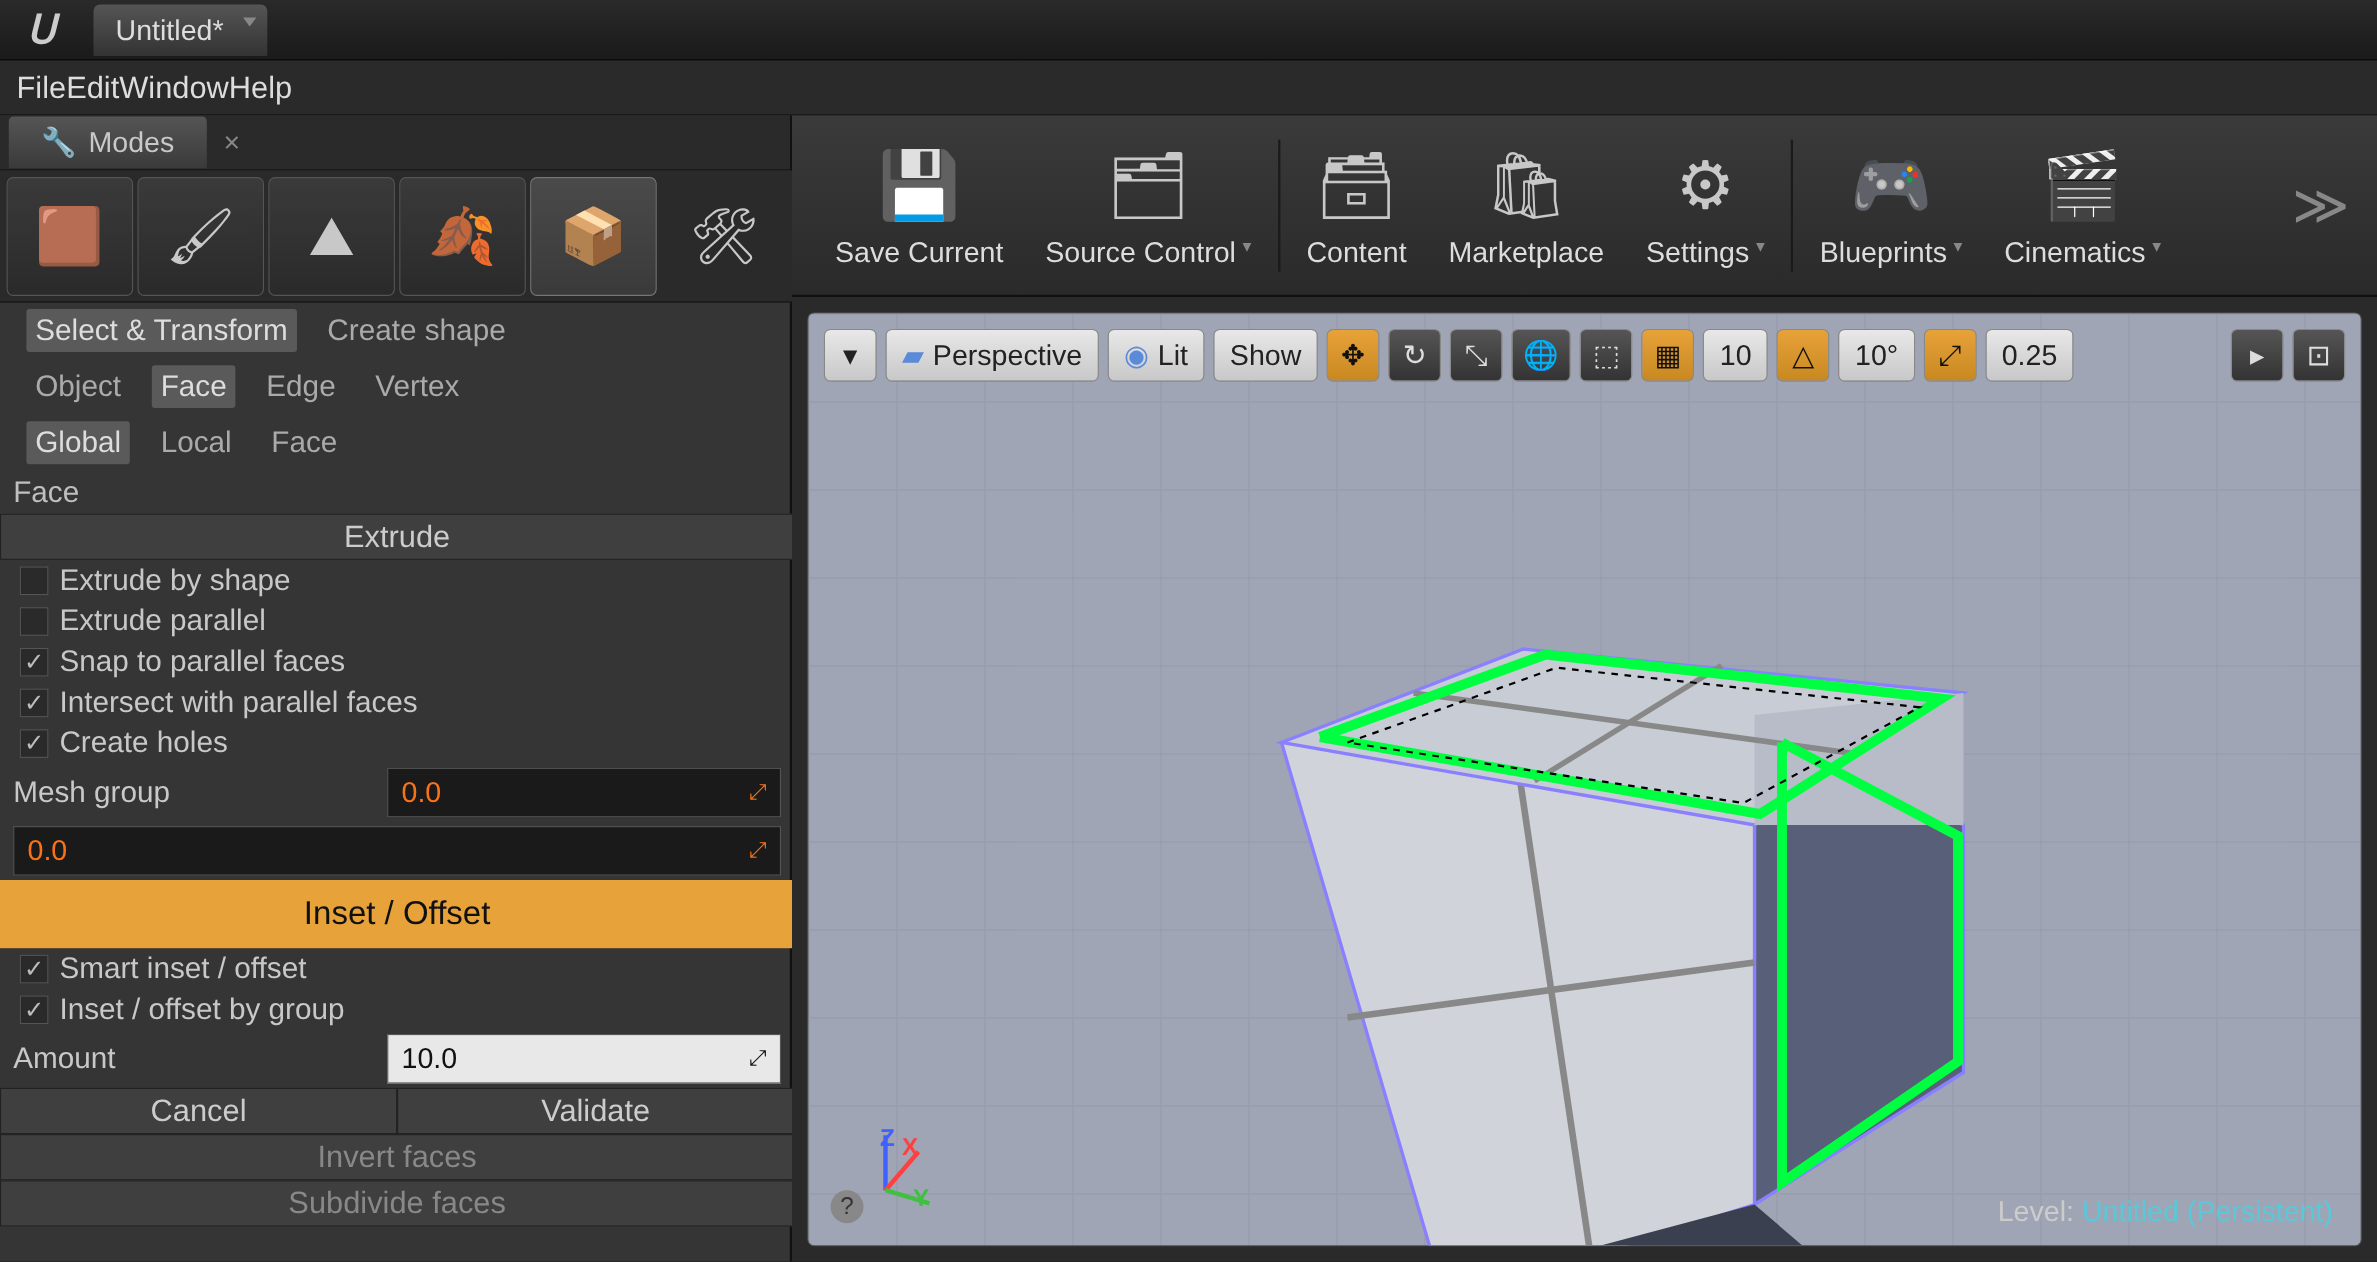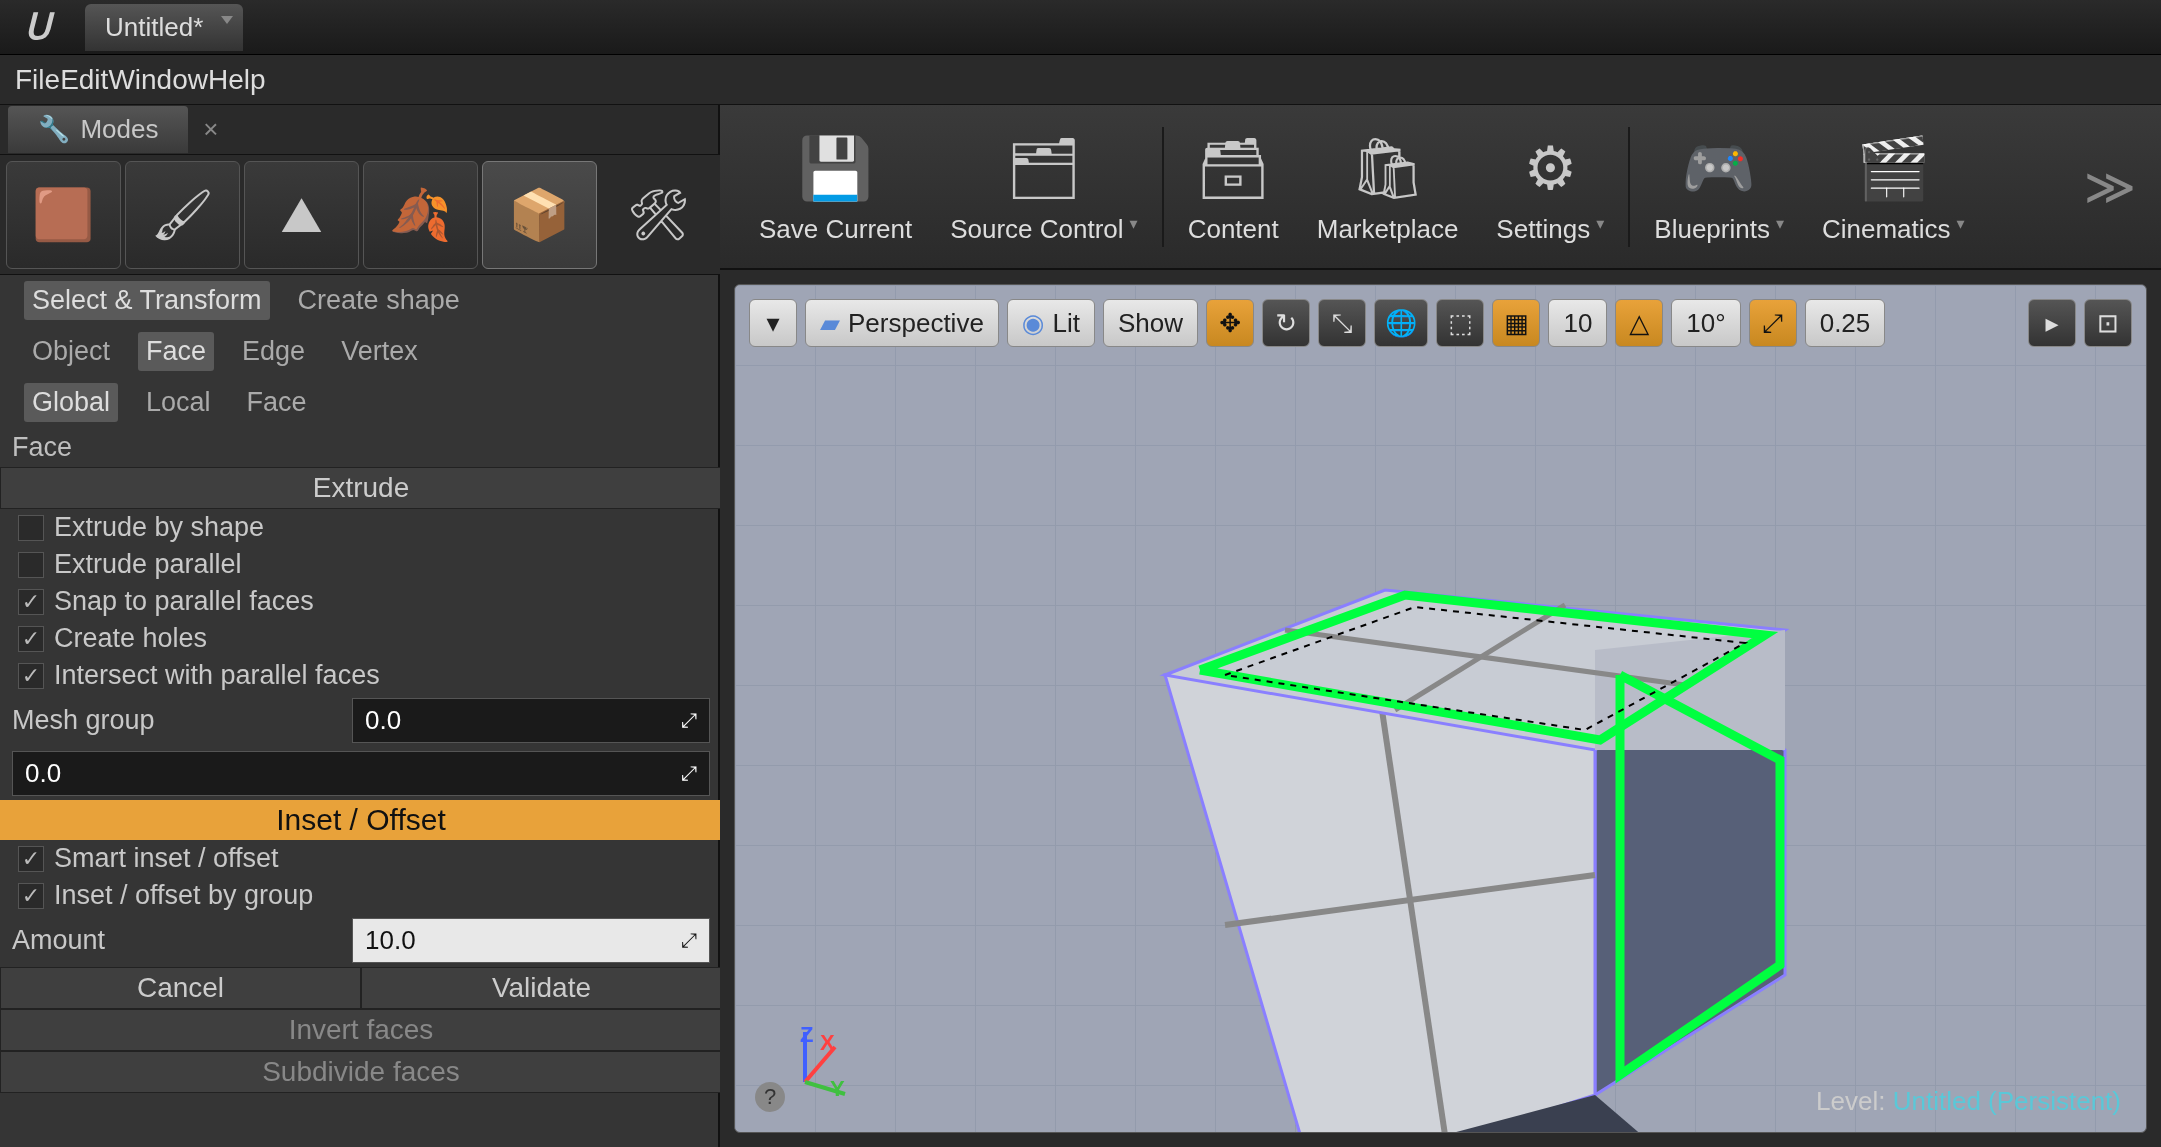--- a/index.html
+++ b/index.html
@@ -17,27 +17,27 @@
 .modestab-inner .x{position:absolute;right:-30px;color:#888}
 .modeicons{height:120px;background:#2a2a2a;display:flex;gap:4px;padding:6px;border-bottom:1px solid #111}
 .modeicon{width:115px;height:108px;background:linear-gradient(#3a3a3a,#2a2a2a);border:1px solid #555;border-radius:6px;display:flex;align-items:center;justify-content:center;cursor:pointer;font-size:50px}
 .modeicon.active{background:linear-gradient(#4a4a4a,#3a3a3a);border-color:#777}
 .modeicon.last{background:none;border:none}
 .tabrow{display:flex;gap:20px;padding:6px 24px;font-size:27px}
 .tabrow span{color:#aaa;cursor:pointer;padding:4px 8px}
 .tabrow span.active{background:#5a5a5a;color:#ddd;border-radius:3px}
 .sechdr{color:#bfbfbf;font-size:27px;padding:4px 12px}
 .graybtn{background:#3f3f3f;text-align:center;padding:4px;font-size:28px;color:#ccc;border:1px solid #222;cursor:pointer}
-.orangebtn{background:#e8a23a;color:#111;text-align:center;padding:3px;font-size:30px;font-weight:500;cursor:pointer}
+.orangebtn{background:#e8a23a;color:#111;text-align:center;padding:14px;font-size:30px;font-weight:500;cursor:pointer}
 .chkrow{display:flex;align-items:center;gap:10px;padding:3px 18px;font-size:27px}
 .chk{width:26px;height:26px;background:#2a2a2a;border:1px solid #555;display:flex;align-items:center;justify-content:center;color:#bbb;font-size:22px}
 .chk.on::before{content:"✓"}
 .fldrow{display:flex;align-items:center;padding:4px 12px;font-size:27px}
 .fldrow label{flex:0 0 340px}
-.numbox{flex:1;background:#1a1a1a;border:1px solid #555;padding:6px 12px;color:#ffffff;font-size:26px;display:flex;justify-content:space-between;align-items:center}
+.numbox{flex:1;background:#1a1a1a;border:1px solid #555;padding:6px 12px;color:#f97316;font-size:26px;display:flex;justify-content:space-between;align-items:center}
 .numbox.white{background:#e8e8e8;color:#111}
 .expand{font-size:20px}
 .btnrow{display:flex}
 .btnrow .graybtn{flex:1}
 .content{flex:1;display:flex;flex-direction:column;background:#2a2a2a}
 .toolbar{height:165px;background:linear-gradient(#3a3a3a,#2a2a2a);display:flex;align-items:center;padding:0 25px;gap:10px;border-bottom:2px solid #111}
 .tbtn{display:flex;flex-direction:column;align-items:center;gap:6px;padding:8px 14px;cursor:pointer;border-radius:4px}
 .tbtn .icn{width:85px;height:80px;display:flex;align-items:center;justify-content:center;font-size:60px}
 .tbtn .lbl{font-size:26px;color:#ddd}
 .tbtn .dd{font-size:16px;color:#888}
@@ -121,25 +121,25 @@
         <div class="chkrow">
             <div class="chk"></div>
             <span>Extrude parallel</span>
           </div>
         <div class="chkrow">
             <div class="chk on"></div>
             <span>Snap to parallel faces</span>
           </div>
         <div class="chkrow">
             <div class="chk on"></div>
+            <span>Intersect with parallel faces</span>
+          </div>
+        <div class="chkrow">
+            <div class="chk on"></div>
             <span>Create holes</span>
-          </div>
-        <div class="chkrow">
-            <div class="chk on"></div>
-            <span>Intersect with parallel faces</span>
           </div>
         <div class="fldrow">
             <label>Mesh group</label>
             <div class="numbox">
               <span>0.0</span>
               <span class="expand">⤢</span>
             </div>
           </div>
         <div class="fldrow">
             <div class="numbox">

